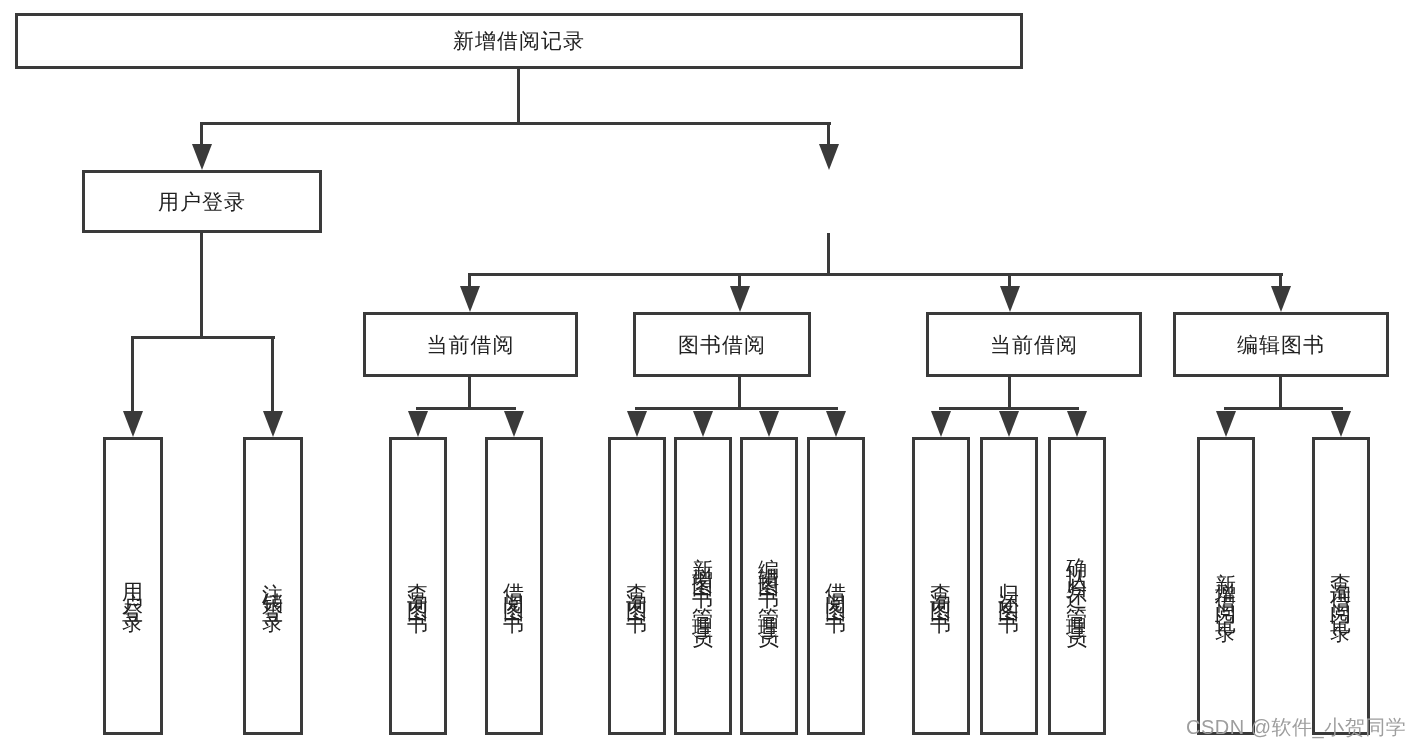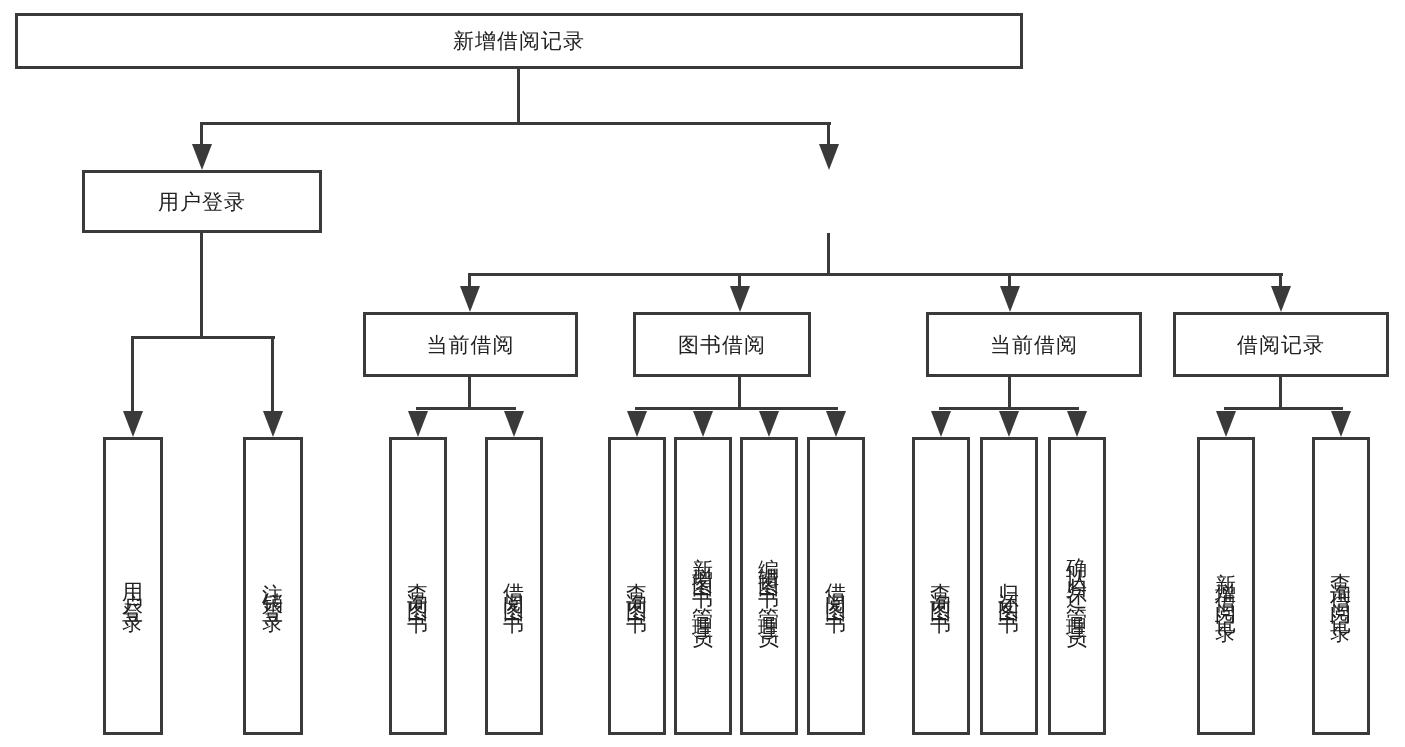--- a/index.html
+++ b/index.html
@@ -65,21 +65,21 @@
 
 <div class="canvas">
 
   <div class="hbox" style="left:15px;top:13px;width:1008px;height:56px;">新增借阅记录</div>
 
   <div class="hbox" style="left:82px;top:170px;width:240px;height:63px;">用户登录</div>
 
   <div class="hbox" style="left:363px;top:312px;width:215px;height:65px;">当前借阅</div>
   <div class="hbox" style="left:633px;top:312px;width:178px;height:65px;">图书借阅</div>
   <div class="hbox" style="left:902px;top:312px;width:216px;height:65px;margin-left:24px;">当前借阅</div>
-  <div class="hbox" style="left:1173px;top:312px;width:216px;height:65px;">借阅记录</div>
+  <div class="hbox" style="left:1173px;top:312px;width:216px;height:65px;">编辑图书</div>
 
   <div class="vbox" style="left:103px;width:60px;">
     <span class="vtext">用户登录</span>
   </div>
   <div class="vbox" style="left:243px;width:60px;">
     <span class="vtext">注销登录</span>
   </div>
 
   <div class="vbox" style="left:389px;">
     <span class="vtext">查询图书</span>
@@ -111,20 +111,21 @@
     <span class="vtext">确认归还（管理员）</span>
   </div>
 
   <div class="vbox" style="left:1197px;">
     <span class="vtext">新增借阅记录</span>
   </div>
   <div class="vbox" style="left:1312px;">
     <span class="vtext">查询借阅记录</span>
   </div>
 
+  <div class="watermark">CSDN @软件_小贺同学</div>
 
 <div class="line" style="left: 517px; top: 69px; width: 3px; height: 53px;"></div>
     <div class="line" style="left: 200px; top: 122px; width: 3px; height: 25px;"></div>
     <div class="line" style="left: 827px; top: 122px; width: 3px; height: 25px;"></div>
     <div class="line" style="left: 200px; top: 233px; width: 3px; height: 106px;"></div>
     <div class="line" style="left: 131px; top: 336px; width: 3px; height: 78px;"></div>
     <div class="line" style="left: 271px; top: 336px; width: 3px; height: 78px;"></div>
     <div class="line" style="left: 827px; top: 233px; width: 3px; height: 43px;"></div>
     <div class="line" style="left: 468px; top: 273px; width: 3px; height: 16px;"></div>
     <div class="line" style="left: 738px; top: 273px; width: 3px; height: 16px;"></div>

